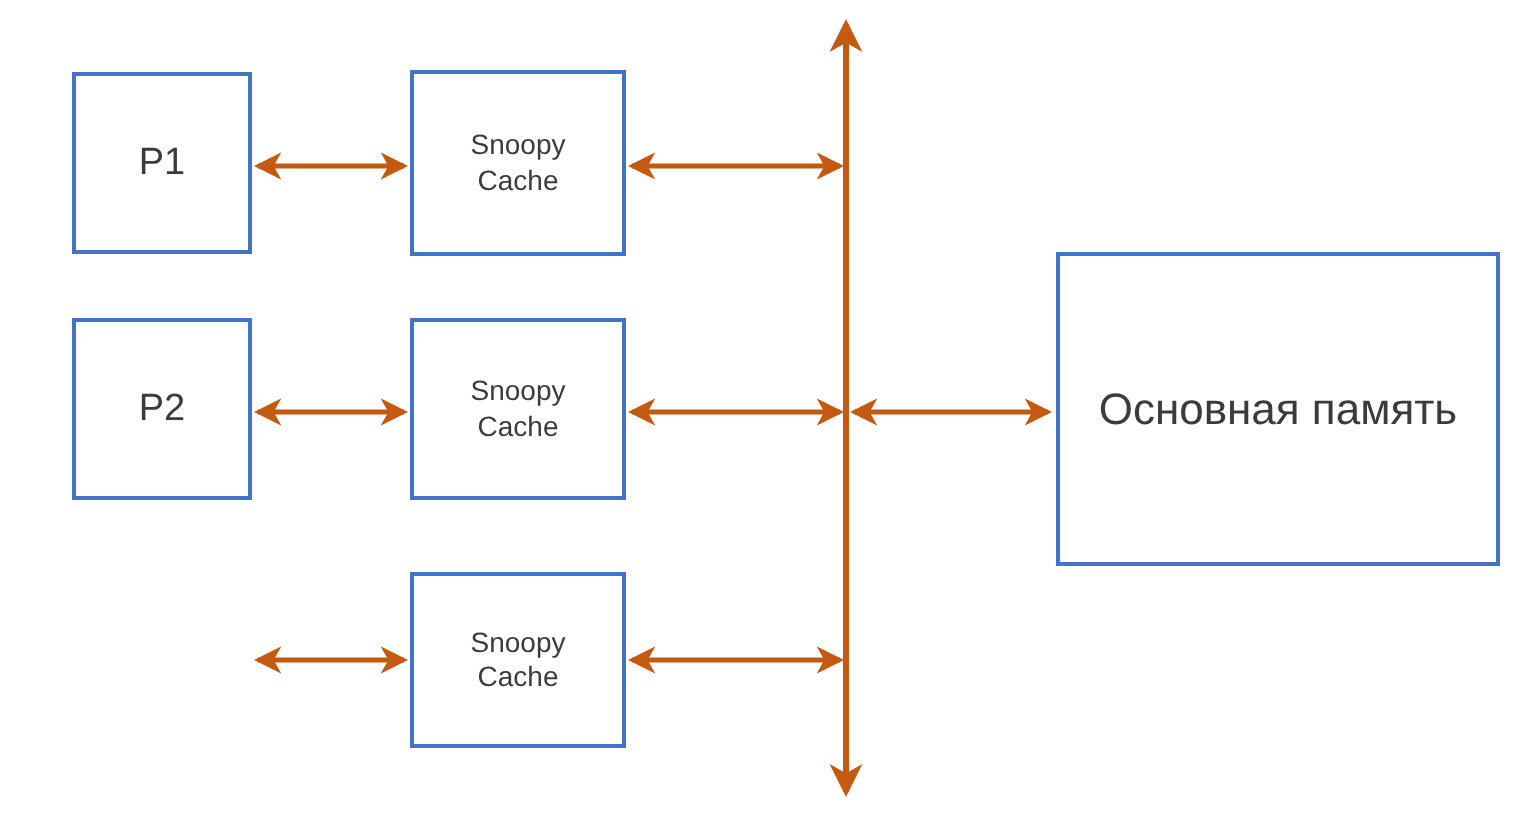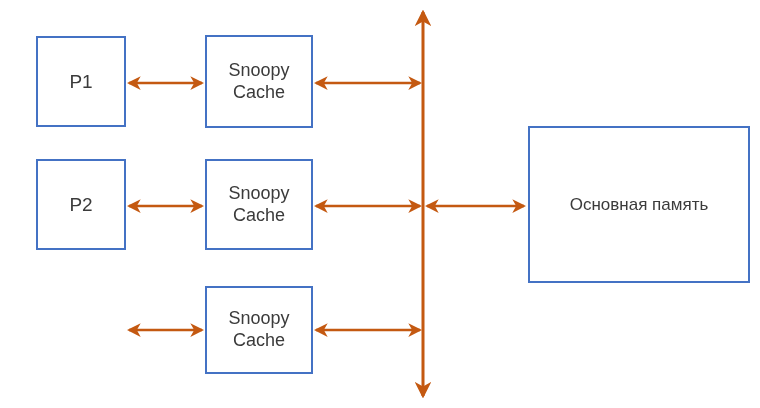--- a/index.html
+++ b/index.html
@@ -22,26 +22,26 @@
     background:#fff;
     border:2.5px solid var(--box-border);
     display:flex;align-items:center;justify-content:center;
     text-align:center;
     box-sizing:border-box;
   }
   .proc-box{left:36px;width:90px;height:91px;font-size:19px;}
   .proc-1{top:36px;}
   .proc-2{top:159px;}
   .proc-3{top:285px;}
-  .cache-box{left:205px;width:108px;font-size:18px;line-height:1.22;}
+  .cache-box{left:205px;width:108px;font-size:14px;line-height:1.22;}
   .cache-1{top:35px;height:93px;}
   .cache-2{top:159px;height:91px;}
   .cache-3{top:286px;height:88px;}
   .cache-box .lbl{max-width:82px;}
-  .mem-box{left:528px;top:126px;width:222px;height:157px;font-size:17px;}
+  .mem-box{left:528px;top:126px;width:222px;height:157px;font-size:22px;}
   svg.wires{position:absolute;left:0;top:0;width:760px;height:408px;pointer-events:none;}
   svg.wires line{stroke:var(--arrow);}
   .arrowhead{fill:var(--arrow);stroke:none;}
 </style>
 </head>
 <body>
 
 <div class="stage">
 
   <svg class="wires" viewBox="0 0 760 408" xmlns="http://www.w3.org/2000/svg">

